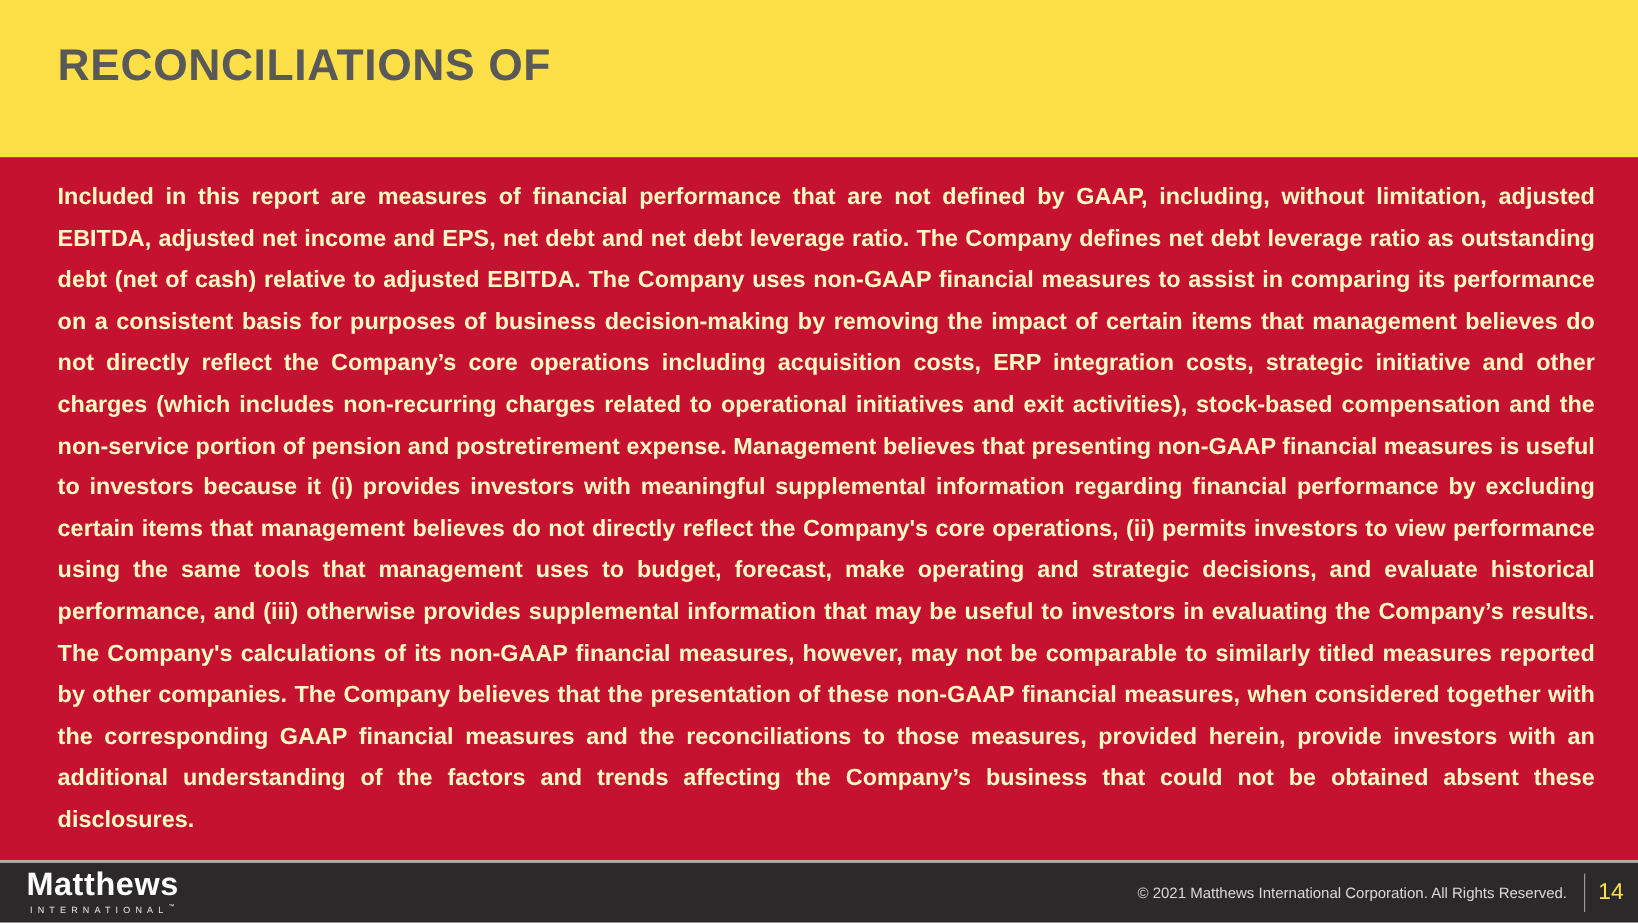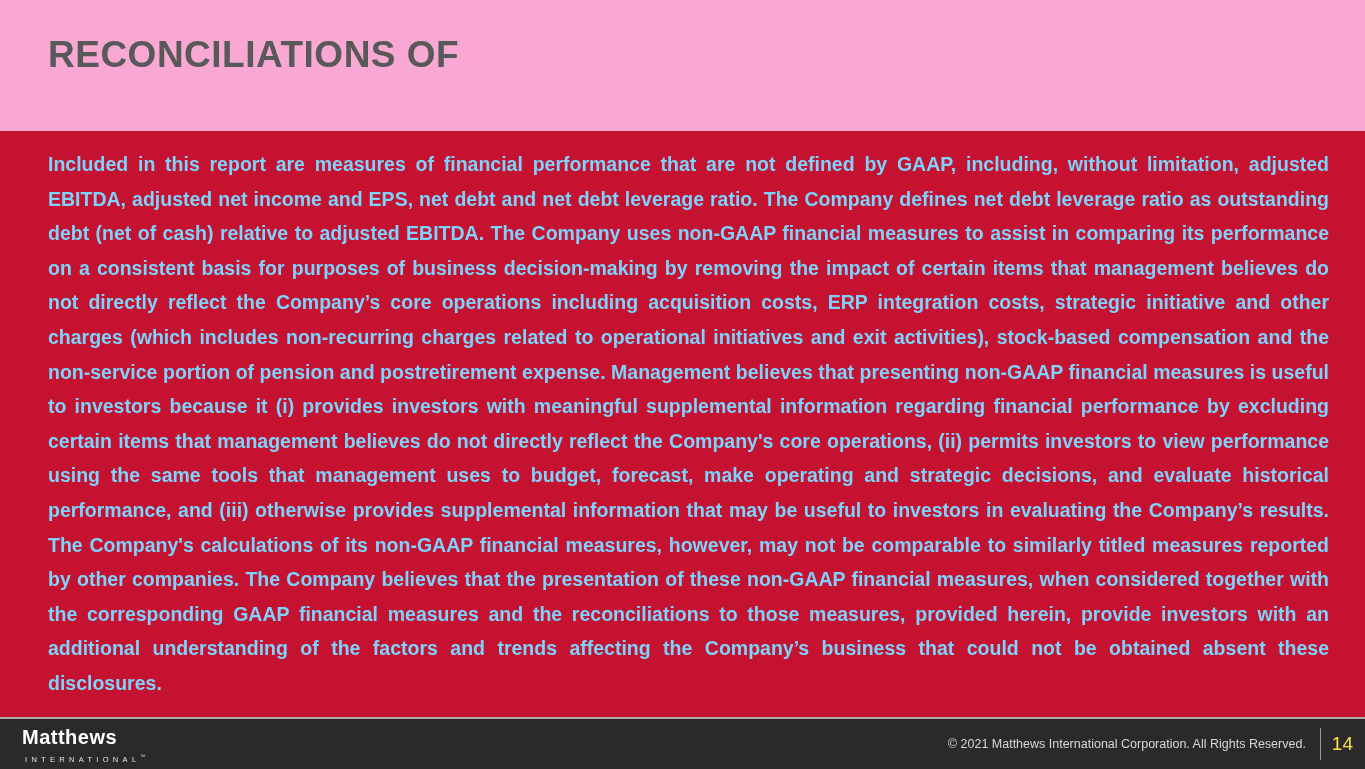--- a/index.html
+++ b/index.html
@@ -10,21 +10,21 @@
     height: 769px;
     background: #ffffff;
     overflow: hidden;
     font-family: "Liberation Sans", sans-serif;
   }
   
   .header {
     position: absolute;
     top: 0; left: 0; right: 0;
     height: 154px;
-    background: #f9a8d4;
+    background: #fde047;
   }
   .slide-title {
     position: absolute;
     left: 48px;
     top: 33px;
     color: #595959;
     font-weight: bold;
     font-size: 37px;
     line-height: 43px;
     letter-spacing: 0.5px;
@@ -32,21 +32,21 @@
   .slide-title .title-line { display: block; }
   
   .body-red {
     position: absolute;
     top: 131px; left: 0; right: 0;
     height: 586px;
     background: #C41230;
   }
   .body-paragraph {
     padding: 16px 36px 0 48px;
-    color: #7dd3fc;
+    color: #fef9c3;
     font-weight: bold;
     font-size: 19.5px;
     line-height: 34.6px;
     text-align: justify;
   }
   
   .footer-separator {
     position: absolute;
     top: 717px; left: 0; right: 0;
     height: 2px;
@@ -58,21 +58,21 @@
     background: #2B292A;
   }
   .logo {
     position: absolute;
     left: 22px;
     top: 5px;
   }
   .logo-name {
     color: #ffffff;
     font-weight: bold;
-    font-size: 20px;
+    font-size: 27px;
     line-height: 27px;
     letter-spacing: 0.5px;
   }
   .logo-sub {
     margin-top: 2px;
     padding-left: 3px;
     color: #e6e3e2;
     font-size: 7.5px;
     letter-spacing: 4.3px;
     white-space: nowrap;

